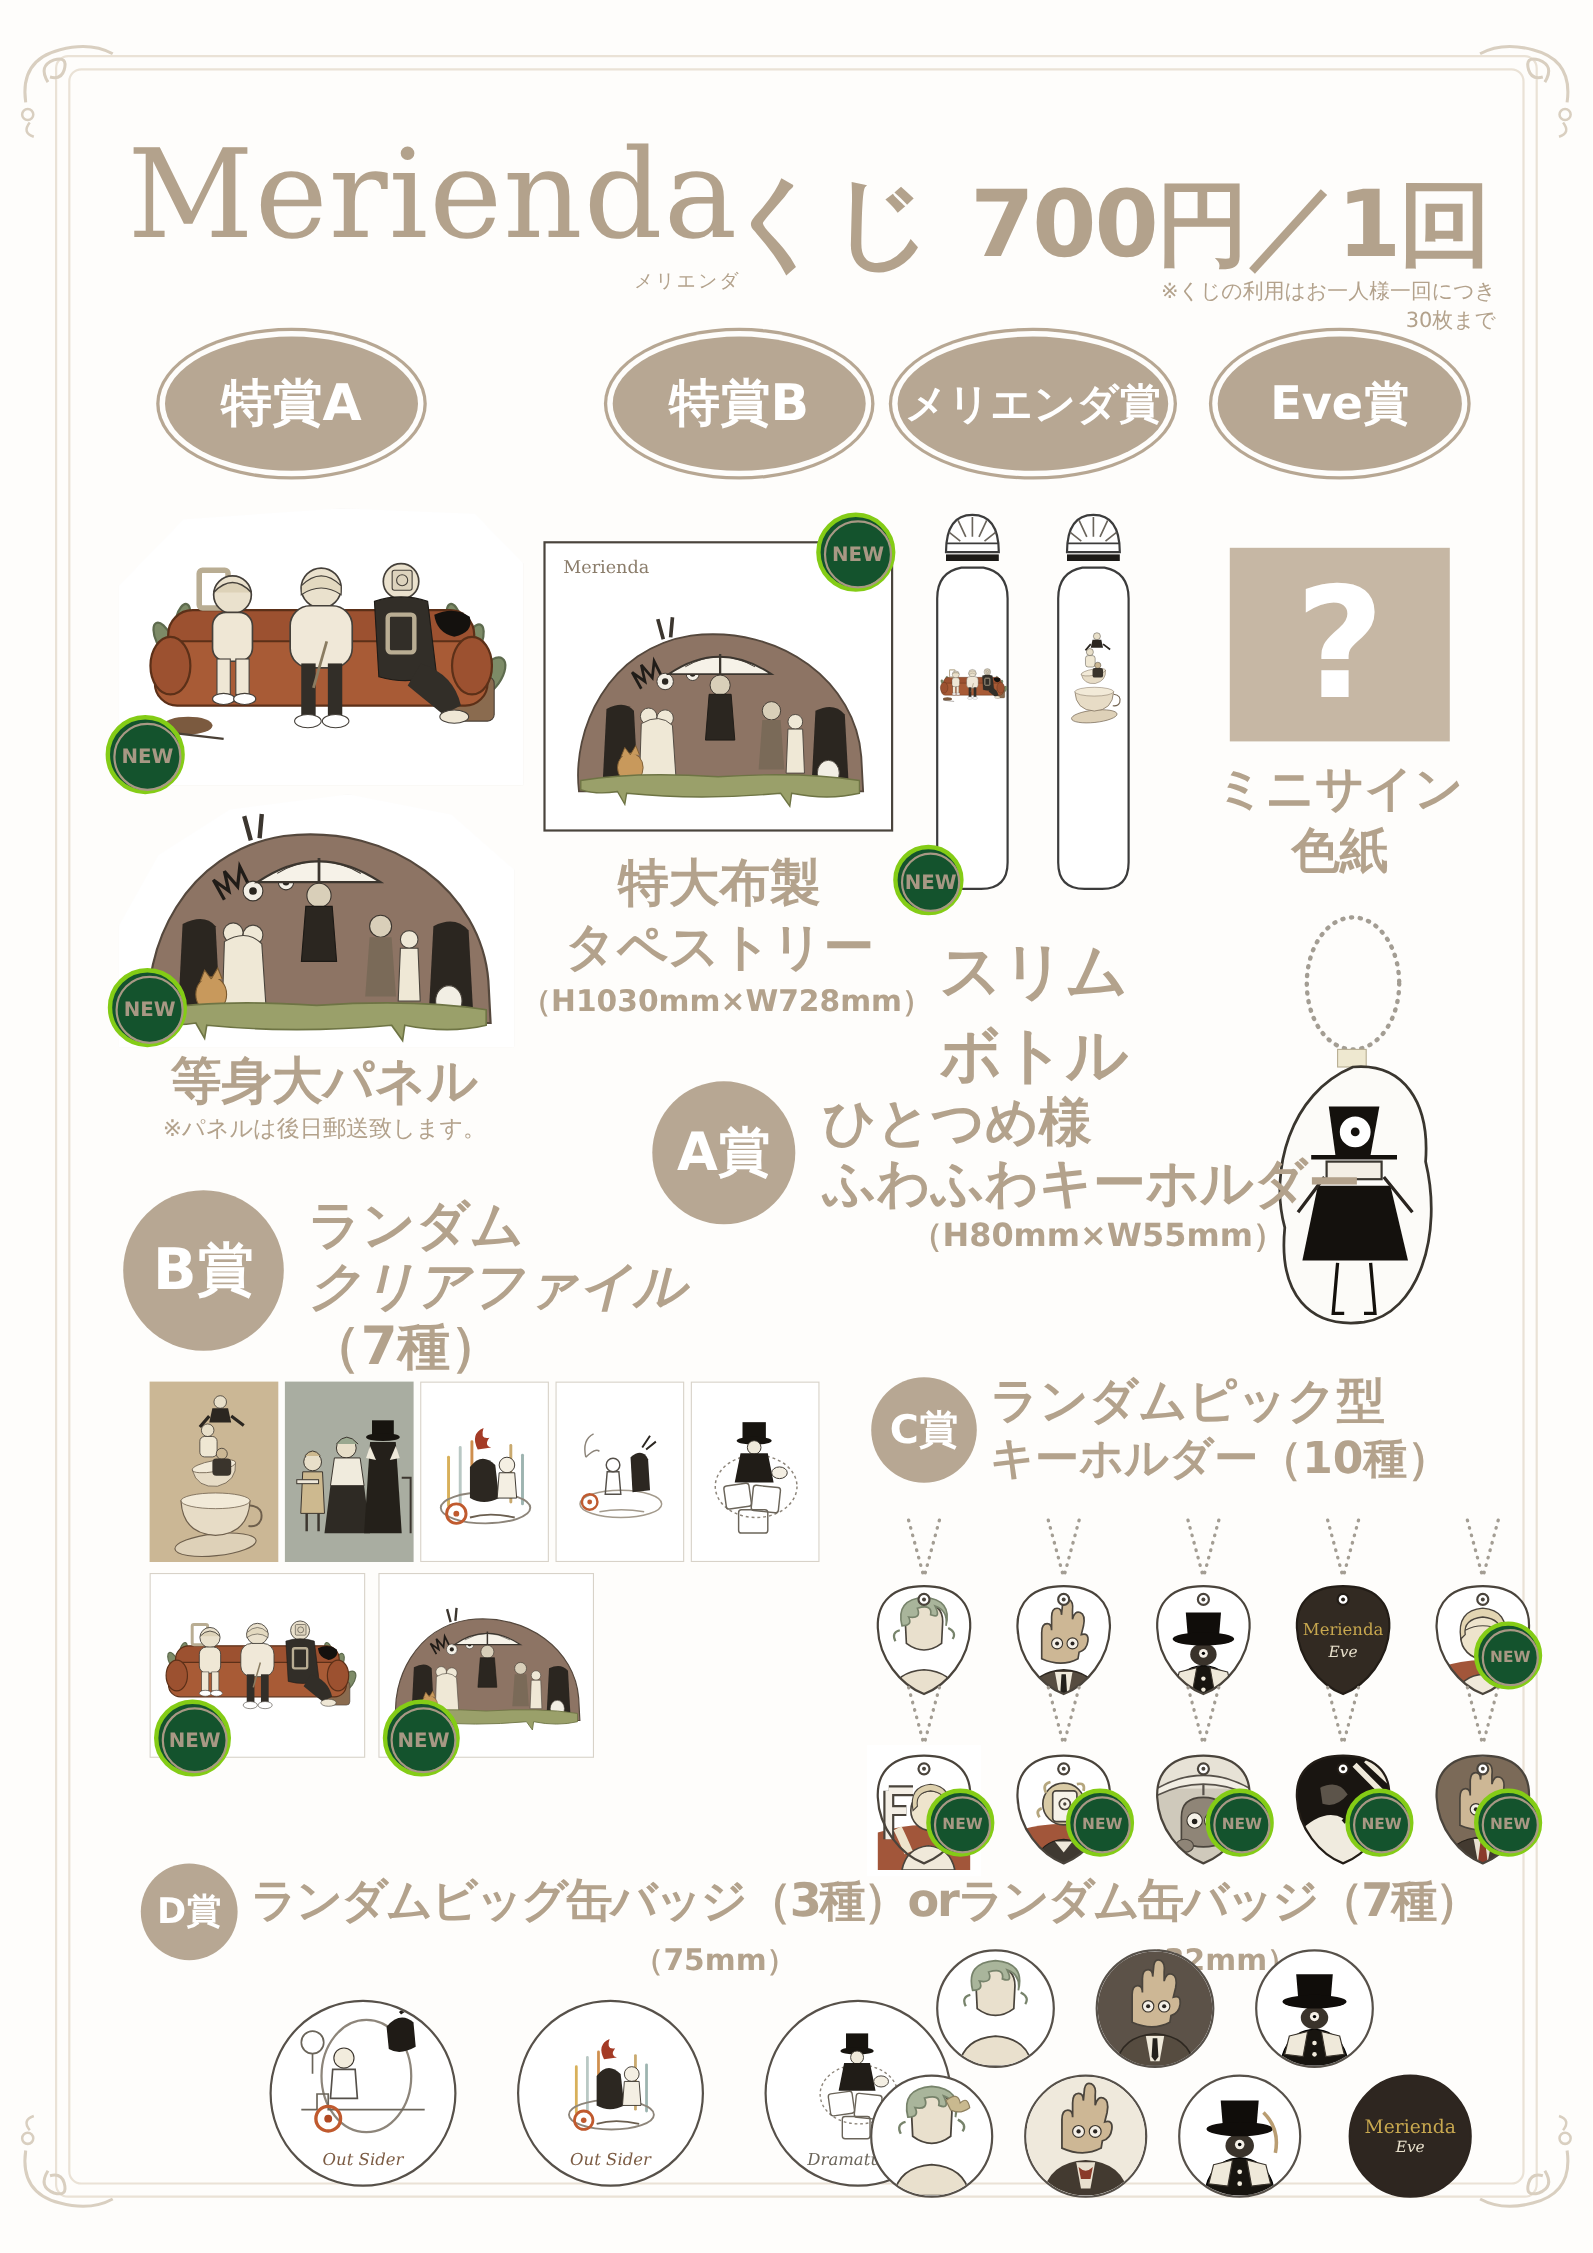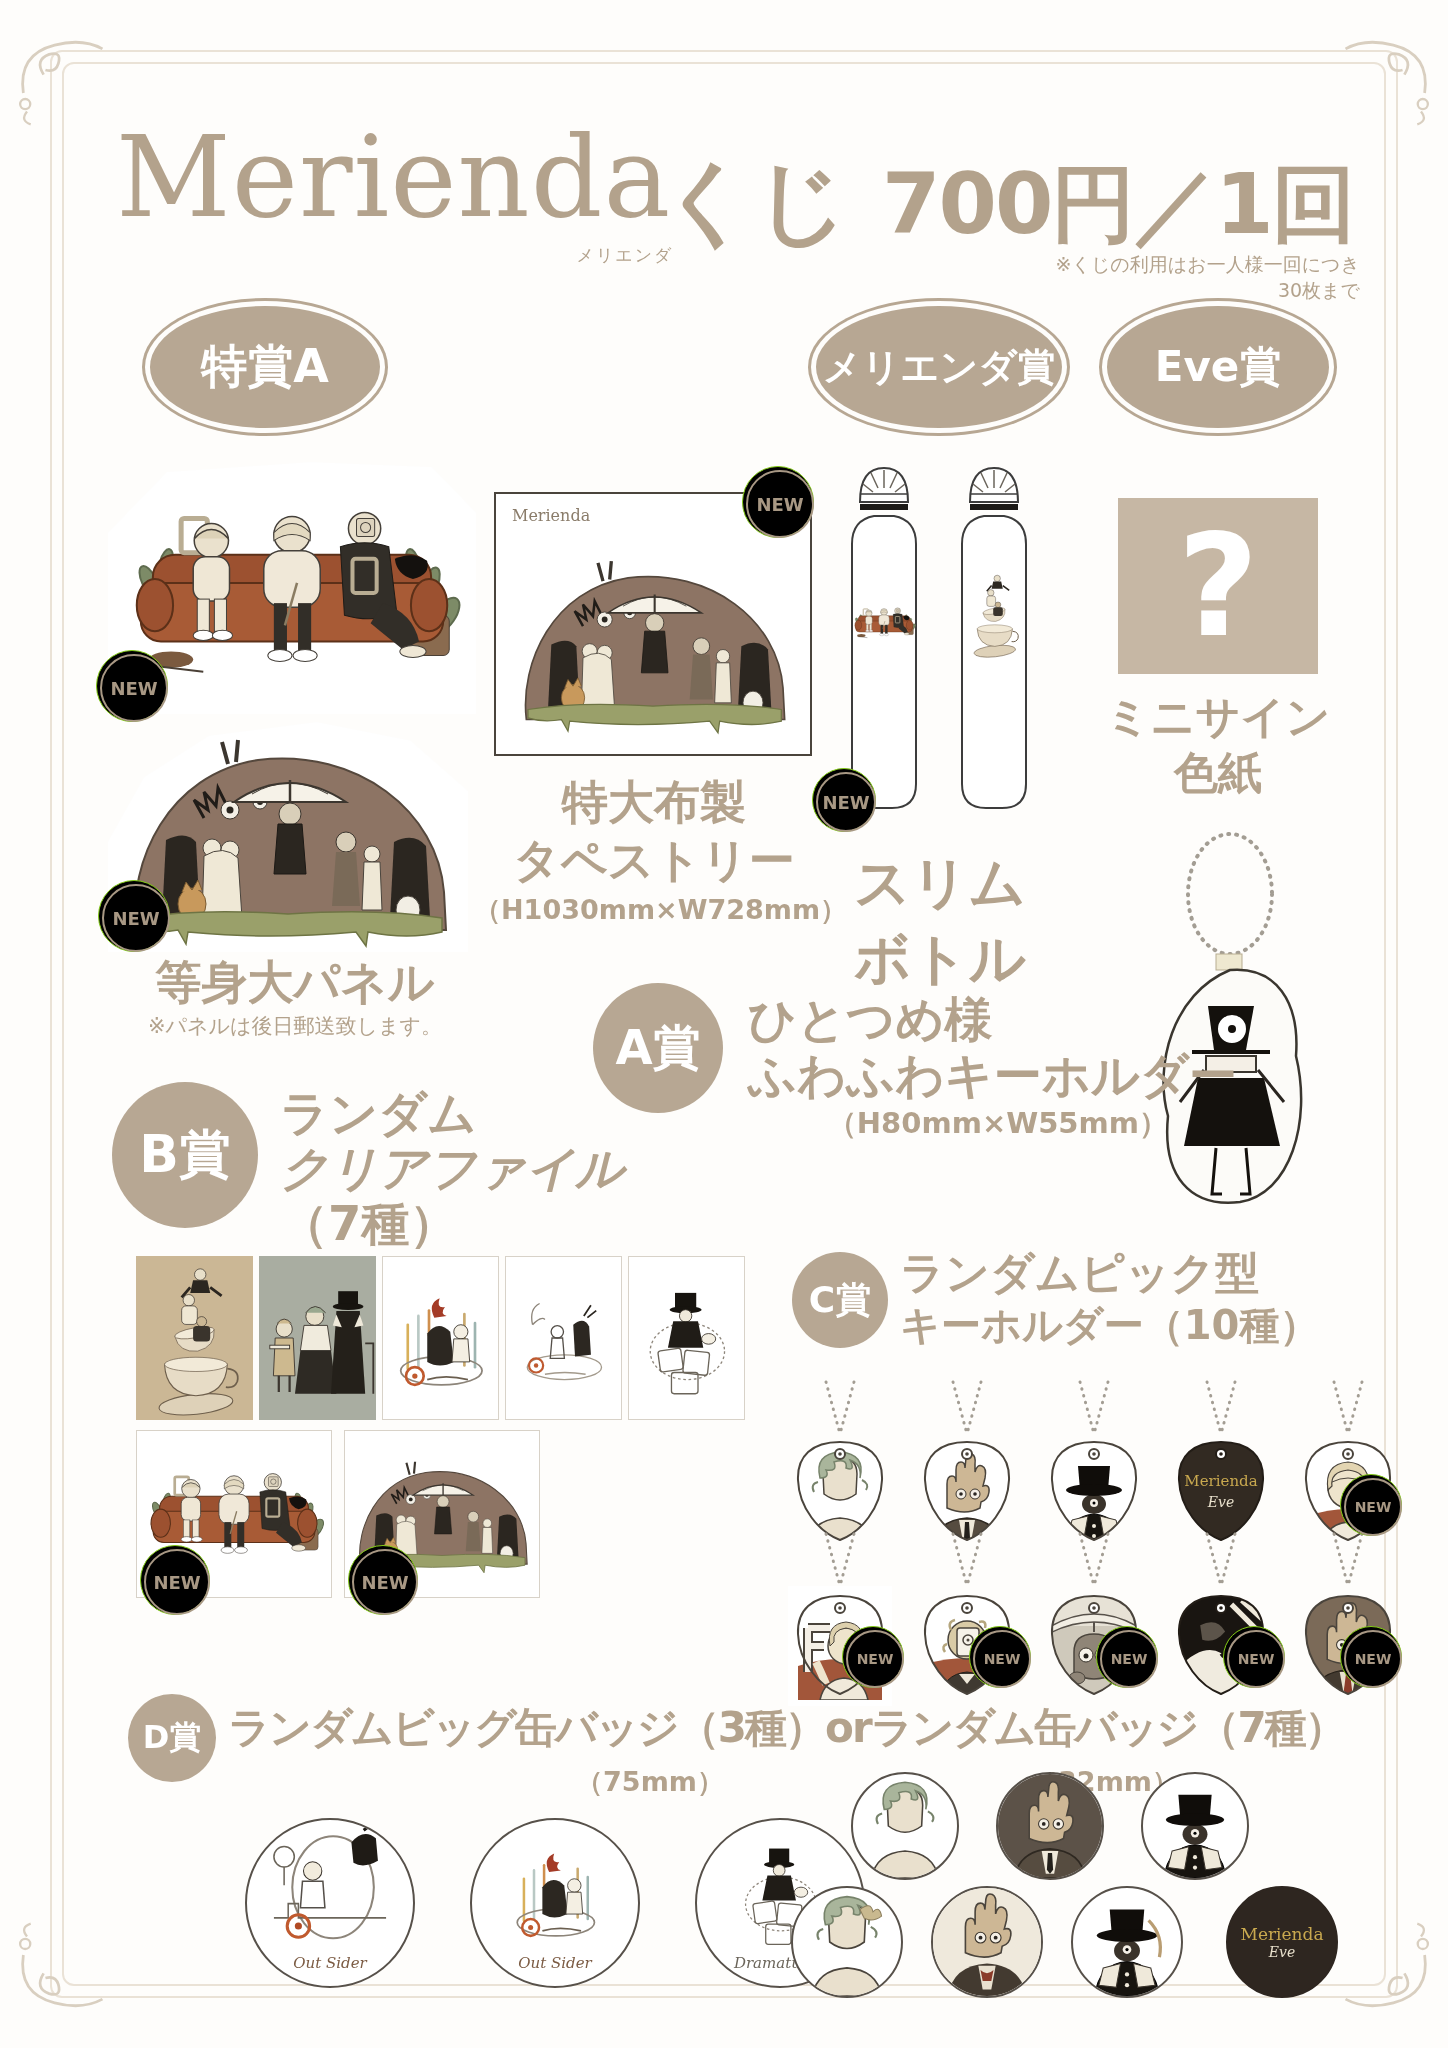--- a/index.html
+++ b/index.html
@@ -8,21 +8,21 @@
   .abs{position:absolute;}
   .tan{color:#b3a28c;}
   .b{font-weight:bold;}
   .ctr{text-align:center;}
   .frame{position:absolute;border:2px solid #eae2d6;border-radius:12px;pointer-events:none;}
   .pill{position:absolute;height:122px;background:#b7a793;border-radius:50%;
         display:flex;align-items:center;justify-content:center;color:#fff;font-weight:bold;
         box-shadow:0 0 0 5px #fefdfb,0 0 0 8px #b7a793;}
   .prize-circle{position:absolute;background:#b7a793;border-radius:50%;display:flex;
         align-items:center;justify-content:center;color:#fff;font-weight:bold;}
-  .new{position:absolute;background:#000000;border:1px solid #84cc16;border-radius:50%;
+  .new{position:absolute;background:#14532d;border:4px solid #84cc16;border-radius:50%;
         padding:3px;box-sizing:border-box;z-index:5;}
   .new .in{width:100%;height:100%;border:2px solid #a89884;border-radius:50%;display:flex;
         align-items:center;justify-content:center;color:#a89884;font-weight:bold;font-size:18px;}
   .new.sm .in{font-size:14px;}
   .card{position:absolute;background:#fff;border:1px solid #d8d2c8;box-sizing:border-box;overflow:hidden;}
   .badge-circle{position:absolute;border-radius:50%;background:#fff;border:2px solid #57514a;
         box-sizing:border-box;overflow:hidden;}
   .standee{position:absolute;background:#ffffff;filter:drop-shadow(0 0 1.5px #c9c2b6);}
   .pickwrap{position:absolute;width:104px;height:120px;}
   .chain{position:absolute;width:104px;height:56px;}
@@ -317,20 +317,21 @@
       <use href="#corner-flourish"></use>
     </svg>
 
   <div class="abs tan" style="left:116px;top:112px;font-size:112px;font-family:'DejaVu Serif','Liberation Serif',serif;letter-spacing:1px;">Merienda</div>
   <div class="abs tan ctr" style="left:540px;top:244px;width:170px;font-size:17px;letter-spacing:2px;">メリエンダ</div>
   <div class="abs tan b" style="left:660px;top:140px;font-size:92px;">くじ</div>
   <div class="abs tan b" style="left:882px;top:148px;font-size:84px;letter-spacing:-2px;">700円／1回</div>
   <div class="abs tan" style="left:1040px;top:252px;width:320px;font-size:19px;text-align:right;">※くじの利用はお一人様一回につき30枚まで</div>
 
   <div class="pill" style="left:150px;top:306px;width:230px;font-size:46px;">特賞A</div>
+  <div class="pill" style="left:557px;top:306px;width:230px;font-size:46px;">特賞B</div>
   <div class="pill" style="left:1107px;top:306px;width:222px;font-size:42px;">Eve賞</div>
   <div class="pill" style="left:816px;top:306px;width:246px;font-size:38px;">メリエンダ賞</div>
 
   <div class="standee" style="left:108px;top:462px;width:368px;height:252px;clip-path:polygon(0 28%,16% 4%,55% 0,88% 2%,100% 20%,100% 100%,0 100%);">
     <svg viewBox="0 0 360 250" style="width:100%;height:100%;" preserveAspectRatio="xMidYMax meet">
         <use href="#sofa-scene"></use>
       </svg>
   </div>
   <div class="new" style="left:96px;top:650px;width:72px;height:72px;">
       <div class="in">NEW</div>

